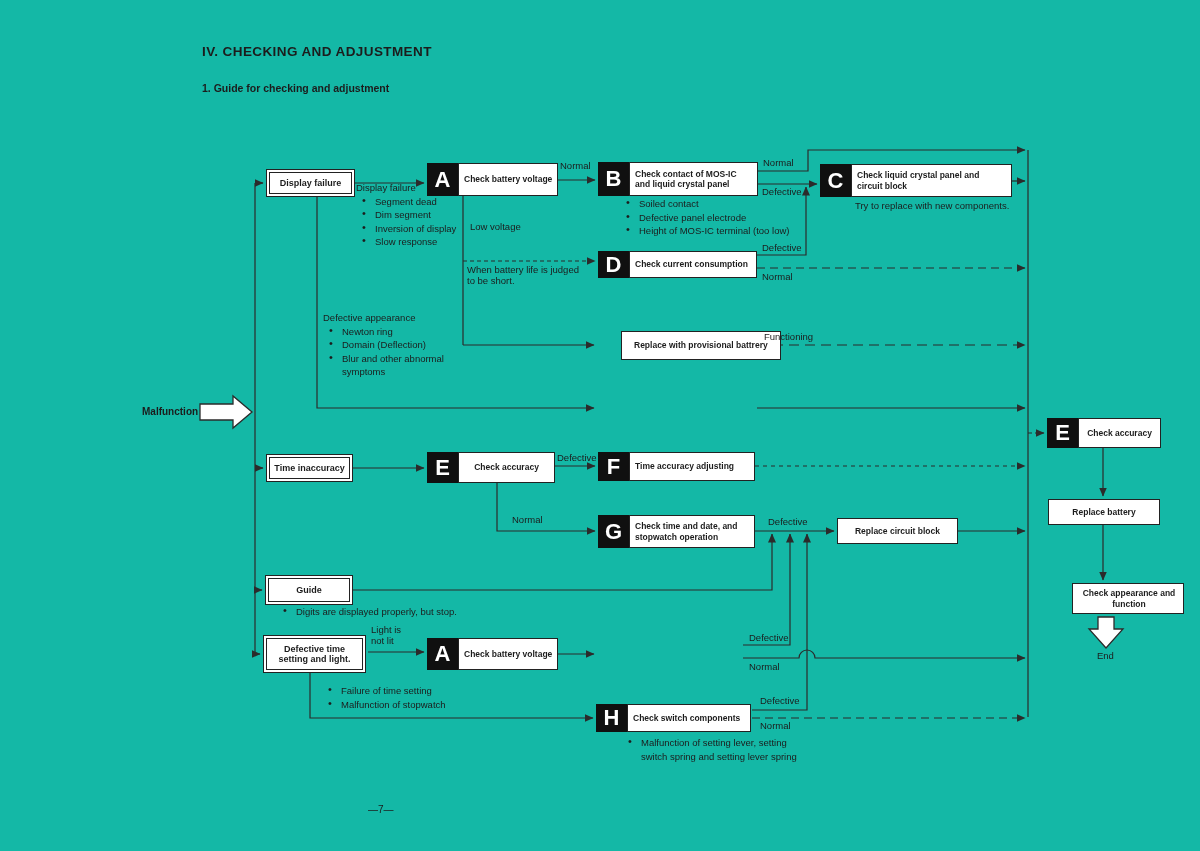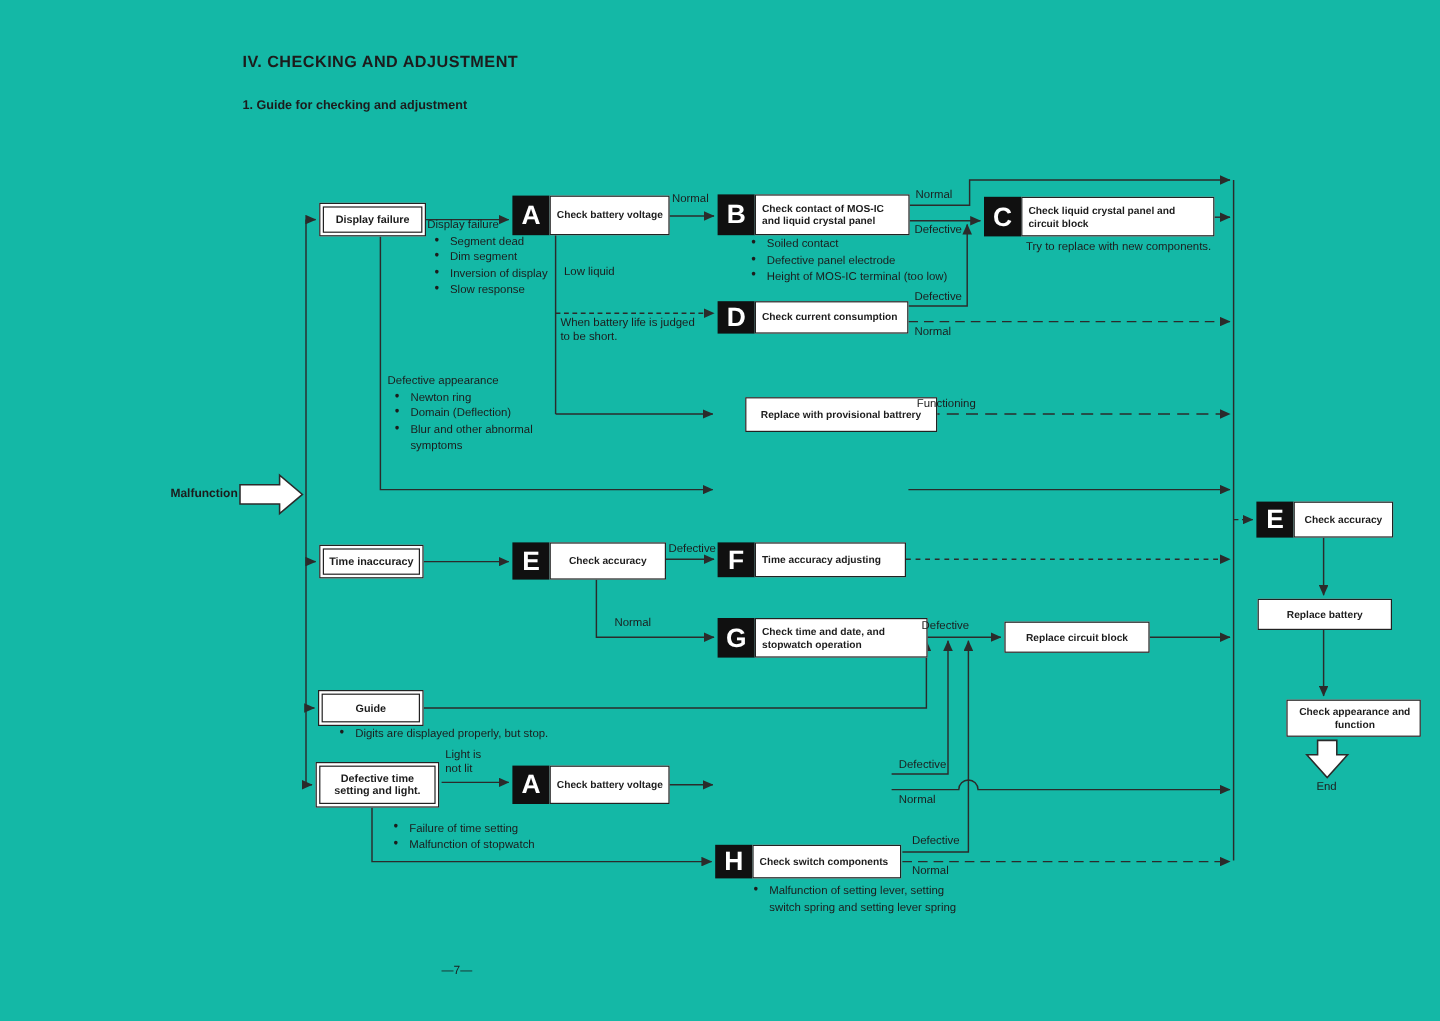--- a/index.html
+++ b/index.html
@@ -135,21 +135,21 @@
     <div class="lbl" style="min-width:97px;justify-content:center">Check accuracy</div>
     </div>
 
   <div class="proc fg" style="left:598px;top:452px;height:29px">
     <div class="tab">F</div>
     <div class="lbl" style="min-width:126px">Time accuracy adjusting</div>
     </div>
 
   <div class="proc fg" style="left:598px;top:515px;height:33px">
     <div class="tab">G</div>
-    <div class="lbl wrap" style="width:144px">Check time and date, and stopwatch operation</div>
+    <div class="lbl wrap" style="width:126px">Check time and date, and stopwatch operation</div>
     </div>
 
   <div class="proc fg" style="left:427px;top:638px;height:32px">
     <div class="tab">A</div>
     <div class="lbl" style="min-width:99px">Check battery voltage</div>
     </div>
 
   <div class="proc fg" style="left:596px;top:704px;height:28px">
     <div class="tab">H</div>
     <div class="lbl" style="min-width:124px">Check switch components</div>
@@ -192,21 +192,21 @@
     <div class="itm">Failure of time setting</div>
     <div class="itm">Malfunction of stopwatch</div>
   </div>
   <div class="note fg" style="left:622px;top:736px;width:182px">
     <div class="itm">Malfunction of setting lever, setting switch spring and setting lever spring</div>
   </div>
 
   <div class="elbl fg" style="left:560px;top:160px">Normal</div>
   <div class="elbl fg" style="left:763px;top:157px">Normal</div>
   <div class="elbl fg" style="left:762px;top:186px">Defective</div>
-  <div class="elbl fg" style="left:470px;top:221px">Low liquid</div>
+  <div class="elbl fg" style="left:470px;top:221px">Low voltage</div>
   <div class="elbl pre fg" style="left:467px;top:264px">When battery life is judged
 to be short.</div>
   <div class="elbl fg" style="left:762px;top:242px">Defective</div>
   <div class="elbl fg" style="left:762px;top:271px">Normal</div>
   <div class="elbl fg" style="left:764px;top:331px">Functioning</div>
   <div class="elbl fg" style="left:557px;top:452px">Defective</div>
   <div class="elbl fg" style="left:512px;top:514px">Normal</div>
   <div class="elbl fg" style="left:768px;top:516px">Defective</div>
   <div class="elbl fg" style="left:749px;top:632px">Defective</div>
   <div class="elbl fg" style="left:749px;top:661px">Normal</div>

